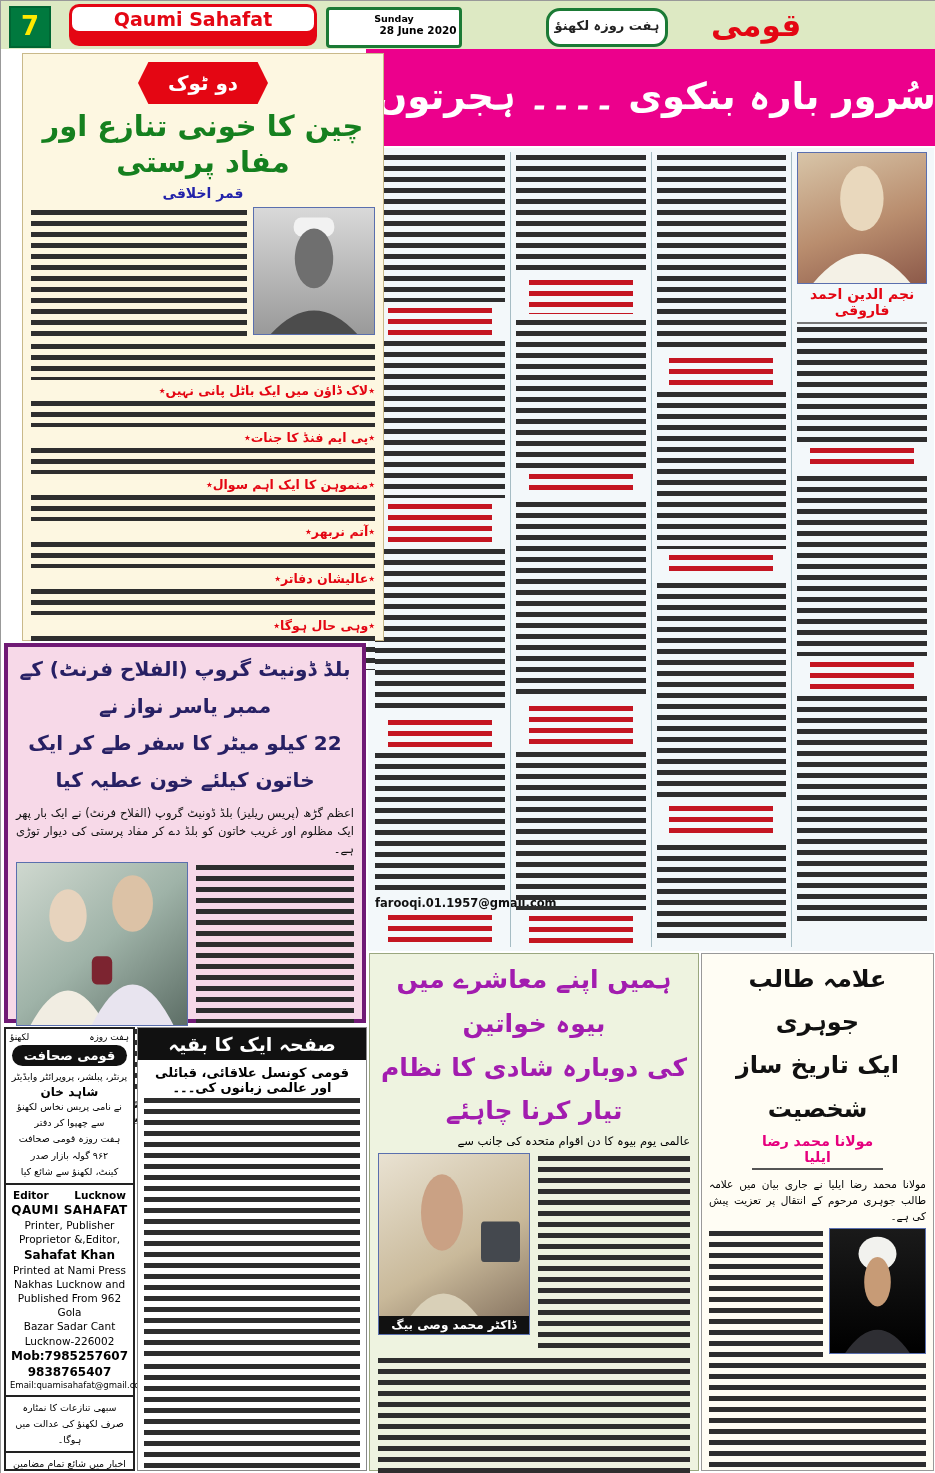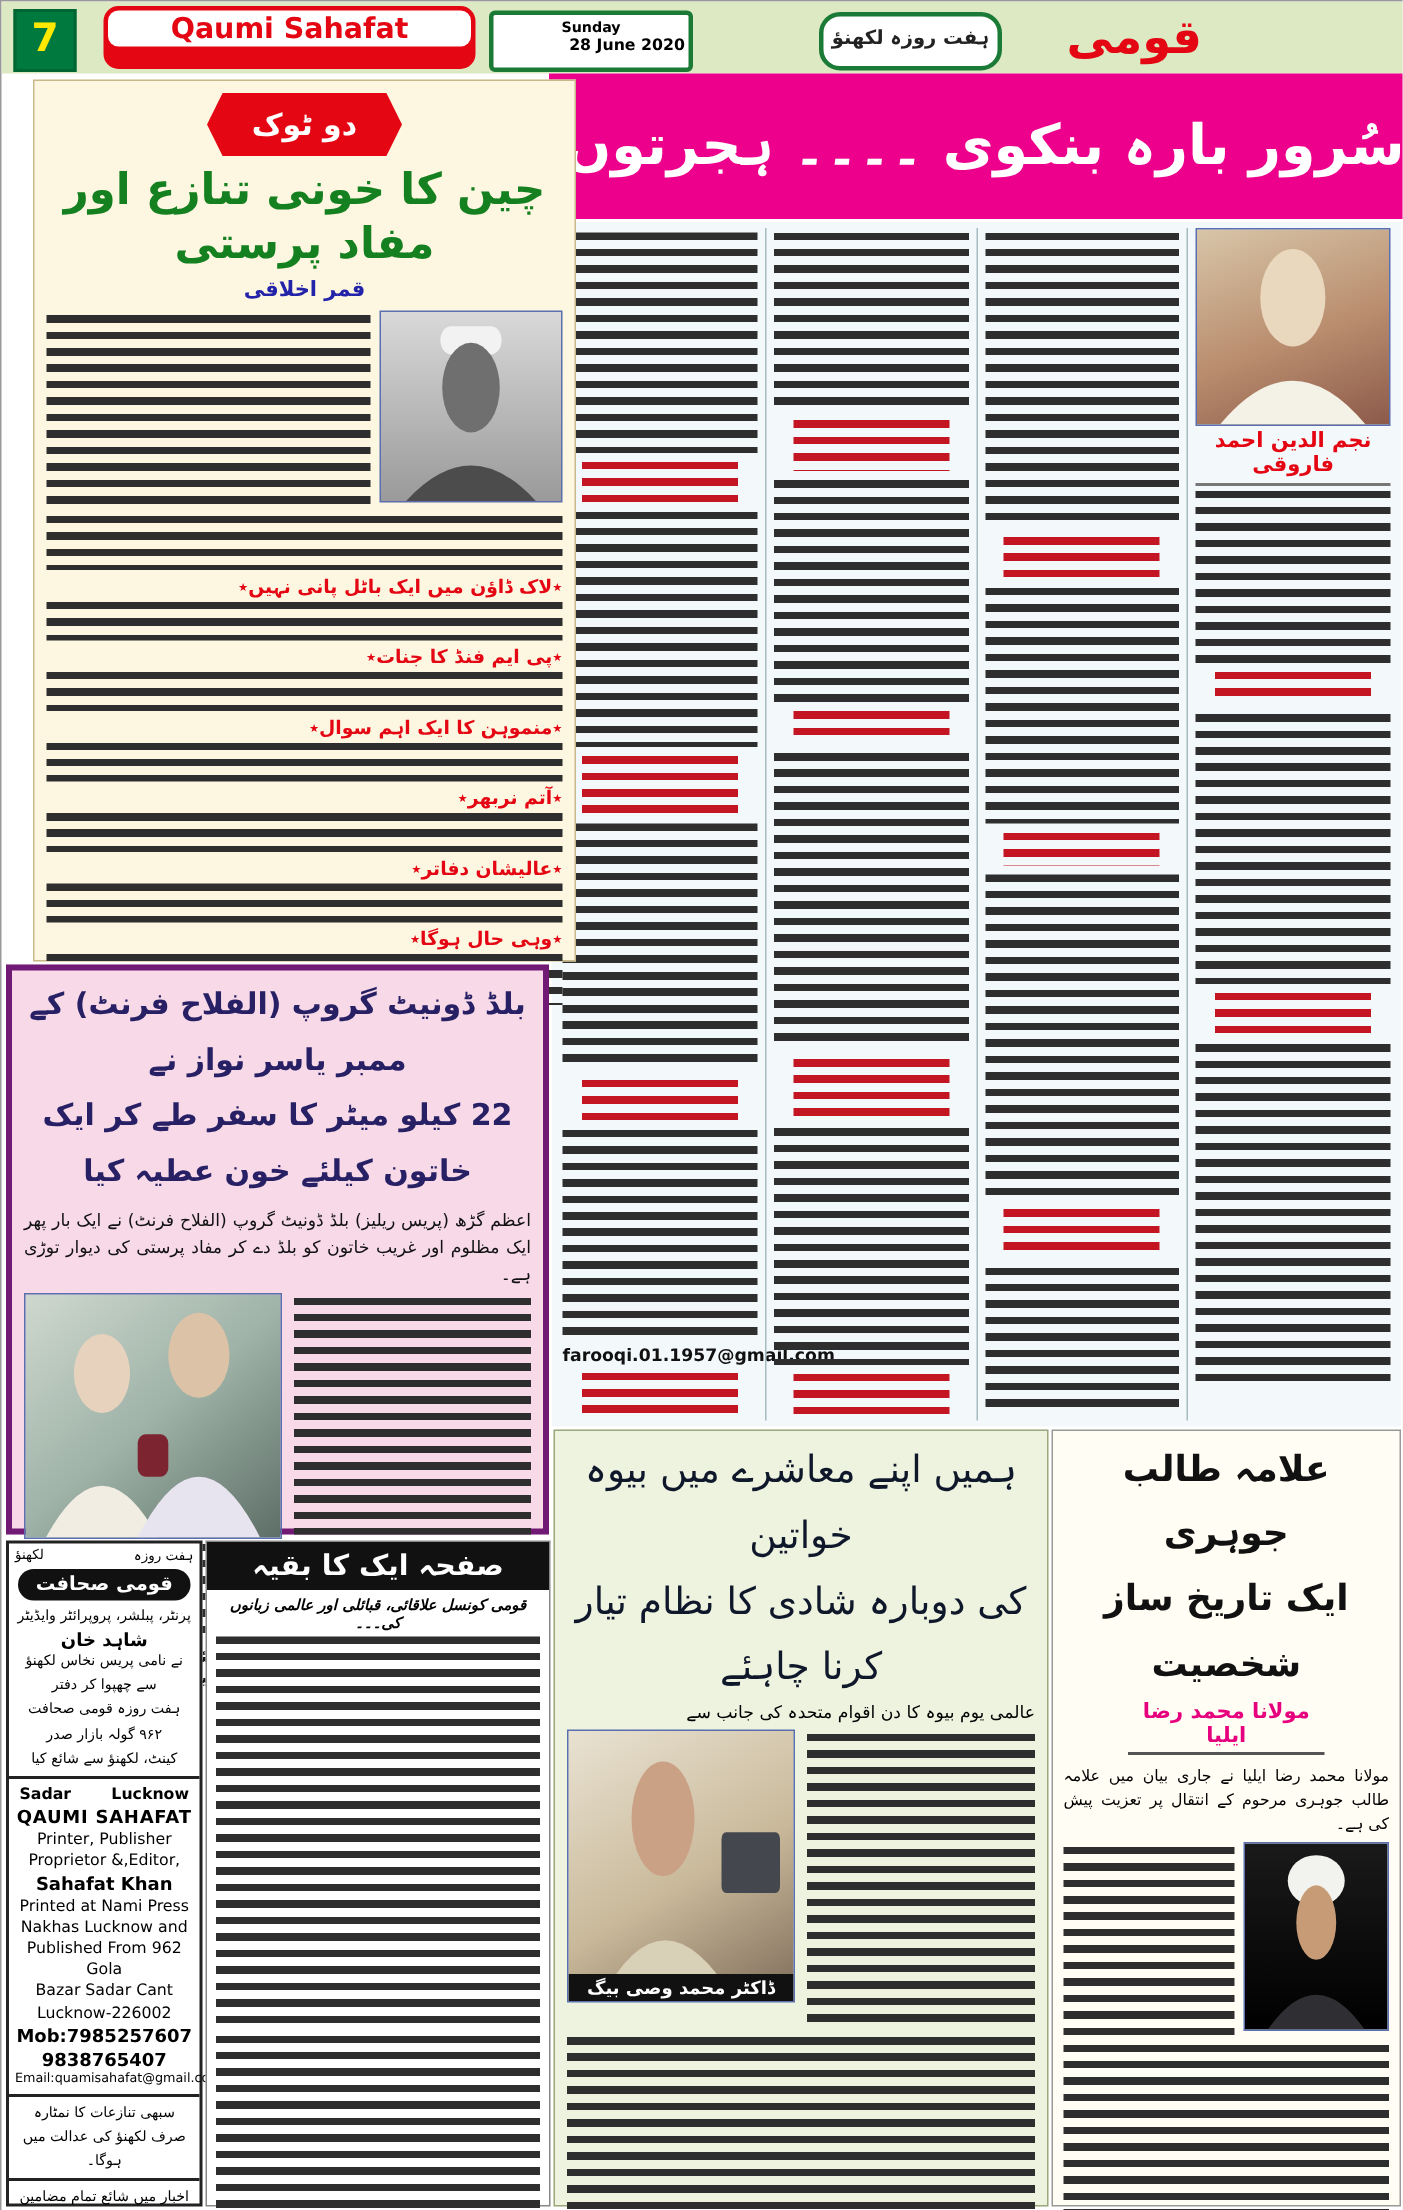--- a/index.html
+++ b/index.html
@@ -49,24 +49,24 @@
   .imp-ur{direction:rtl;text-align:center;font-size:9.5px;line-height:1.7;}
   .imp-owner{font-size:12px;font-weight:bold;text-align:center;direction:rtl;}
   .imp-en{text-align:center;font-size:10.5px;line-height:1.35;}
   .imp-en .big{font-size:12px;font-weight:bold;letter-spacing:.5px;}
   .imp-en .bold{font-weight:bold;font-size:12px;}
   .imp-en .sp{display:flex;justify-content:space-between;padding:0 3px;font-weight:bold;}
   .imp-note{direction:rtl;text-align:center;font-size:9.5px;line-height:1.7;}
   
   .remainder{position:absolute;left:136px;top:1026px;width:230px;height:444px;background:#fff;border:1px solid #888;box-sizing:border-box;padding:0 6px 4px;}
   .rem-bar{background:#111;color:#fff;text-align:center;font-size:19px;font-weight:bold;height:32px;line-height:32px;margin:0 -6px;}
-  .rem-lead{direction:rtl;text-align:center;font-weight:bold;font-size:10px;margin:5px 0 3px;font-style:italic;}
+  .rem-lead{direction:rtl;text-align:center;font-weight:bold;font-size:13px;margin:5px 0 3px;}
   
   .widow{position:absolute;left:368px;top:952px;width:330px;height:518px;background:#eef3e0;border:1px solid #9aa77f;box-sizing:border-box;padding:4px 8px;}
-  .widow-h{color:#0f172a;font-size:25px;font-weight:normal;text-align:center;line-height:1.75;direction:rtl;}
+  .widow-h{color:#a21caf;font-size:25px;font-weight:bold;text-align:center;line-height:1.75;direction:rtl;}
   .wlead{font-size:11.5px;direction:rtl;text-align:justify;line-height:1.5;}
   .wrow{display:flex;gap:8px;margin-top:3px;}
   .wcap{position:absolute;left:0;bottom:0;width:100%;background:#111;color:#fff;font-size:12px;font-weight:bold;text-align:center;padding:2px 0;direction:rtl;}
   
   .talib{position:absolute;left:700px;top:952px;width:233px;height:518px;background:#fffdf4;border:1px solid #999;box-sizing:border-box;padding:4px 7px;}
   .talib-h{color:#111;font-size:24px;font-weight:bold;text-align:center;line-height:1.8;direction:rtl;}
   .talib-by{color:#e6007e;font-size:14px;font-weight:bold;text-align:center;direction:rtl;border-bottom:2px solid #555;display:block;width:60%;margin:2px auto 6px;padding-bottom:3px;}
   .tlead{font-size:10.5px;direction:rtl;text-align:justify;line-height:1.55;}
   .trow{display:flex;gap:6px;margin-top:3px;}
 </style>
@@ -201,21 +201,21 @@
       </div>
       <div class="imp-badge">قومی صحافت</div>
       <div class="imp-ur">پرنٹر، پبلشر، پروپرائٹر وایڈیٹر</div>
       <div class="imp-owner">شاہد خان</div>
       <div class="imp-ur">نے نامی پریس نخاس لکھنؤ سے چھپوا کر دفتر</div>
       <div class="imp-ur">ہفت روزہ قومی صحافت ۹۶۲ گولہ بازار صدر</div>
       <div class="imp-ur">کینٹ، لکھنؤ سے شائع کیا</div>
     </div>
     <div class="imp-sec imp-en">
       <div class="sp">
-        <span>Sadar</span>
+        <span>Editor</span>
         <span>Lucknow</span>
       </div>
       <div class="big">QAUMI  SAHAFAT</div>
       <div>Printer, Publisher</div>
       <div>Proprietor &amp;,Editor,</div>
       <div class="bold">Sahafat Khan</div>
       <div>Printed at Nami Press</div>
       <div>Nakhas Lucknow and</div>
       <div>Published From 962 Gola</div>
       <div>Bazar Sadar Cant</div>

